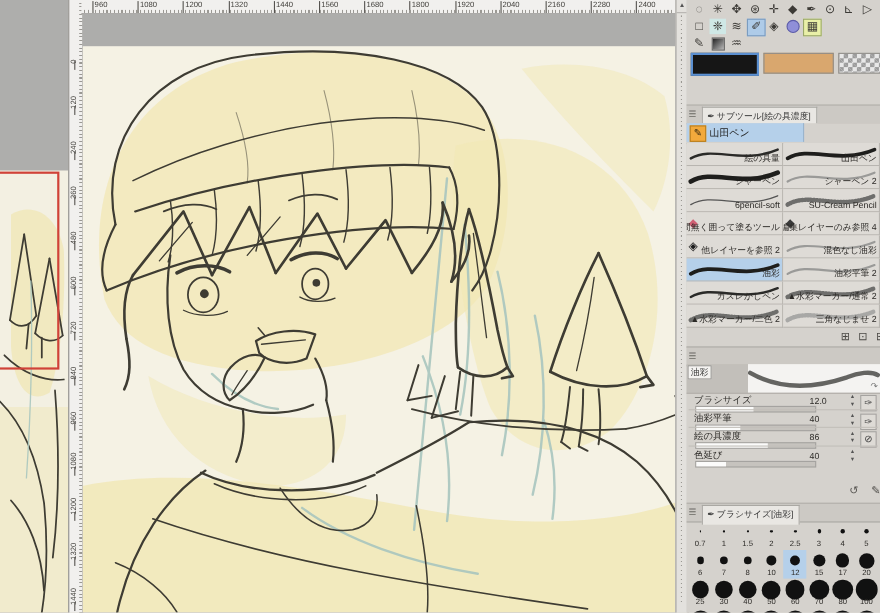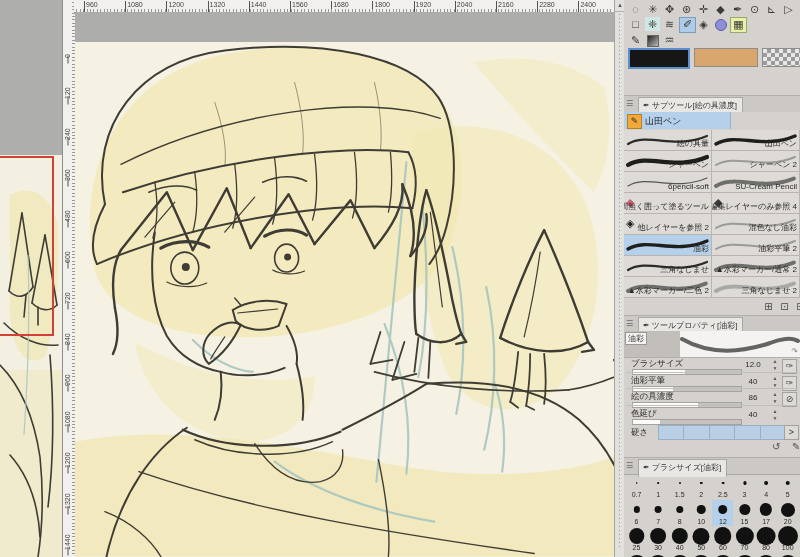--- a/index.html
+++ b/index.html
@@ -60,21 +60,21 @@
   .subfoot-ic{position:absolute;top:2px;width:13px;height:13px;font-size:10px;line-height:13px;text-align:center;color:#4c4a46;}
   
   #tp-preview{position:absolute;left:0;top:331px;width:176px;height:26px;background:#c2bfba;border-bottom:1px solid #b2afaa;overflow:hidden;}
   #tp-preview .white{position:absolute;left:56px;top:0;width:120px;height:26px;background:#f4f3f1;}
   #tp-preview .tag{position:absolute;left:1px;top:1px;background:#f4f3f1;border:1px solid #9a9894;font-size:8px;padding:0 2px;color:#333;}
   #tp-preview .curl{position:absolute;right:2px;bottom:1px;font-size:8px;color:#777;}
   .sl-row{position:absolute;left:0;width:176px;height:16px;}
   .sl-row .lbl{position:absolute;left:7px;top:0;font-size:8.5px;color:#2c2a27;white-space:nowrap;}
   .sl-row .bar{position:absolute;left:8px;top:11px;width:108px;height:4px;background:#c6c3be;border:1px solid #a5a3a0;}
   .sl-row .fill{position:absolute;left:0;top:0;height:4px;background:#fbfbfa;}
-  .sl-row .val{position:absolute;right:30px;top:2px;font-size:8px;color:#2c2a27;text-align:center;width:34px;}
+  .sl-row .val{position:absolute;right:30px;top:2px;font-size:8px;color:#2c2a27;text-align:left;width:34px;}
   .sl-row .stp{position:absolute;right:21px;top:0;width:8px;height:14px;font-size:5px;line-height:7px;text-align:center;color:#555;}
   .sl-row .btn{position:absolute;right:3px;top:1px;width:13px;height:13px;border:1px solid #a5a3a0;background:#dedbd6;font-size:9px;line-height:12px;text-align:center;color:#444;}
   .sl-row hr{position:absolute;left:2px;right:2px;top:-3px;border:none;border-top:1px solid #c2bfba;margin:0;width:auto;}
   #hard-row{position:absolute;left:0;top:424px;width:176px;height:16px;}
   #hard-row .lbl{position:absolute;left:7px;top:3px;font-size:8.5px;color:#2c2a27;}
   #hard-row .seg{position:absolute;left:34px;top:1px;height:13px;width:126px;display:flex;border:1px solid #9ab0c6;}
   #hard-row .seg span{flex:1;background:#b9cfe6;border-right:1px solid #9ab0c6;}
   #hard-row .seg span:last-child{border-right:none;}
   #hard-row .more{position:absolute;right:1px;top:1px;width:13px;height:13px;border:1px solid #a5a3a0;background:#dedbd6;font-size:9px;line-height:12px;text-align:center;color:#333;}
   .tp-foot-ic{position:absolute;font-size:10px;color:#55534f;top:441px;}
@@ -388,21 +388,21 @@
         <div class="bcell" style="left: 88px; top: 235px; text-decoration: underline;">
           <svg width="87" height="20" viewBox="0 0 87 20">
             <path d="M4,14 C24,2 50,20 83,6" fill="none" stroke="#9a9a98" stroke-width="2" stroke-linecap="round"></path>
           </svg>
           <span class="lab">油彩平筆 2</span>
         </div>
         <div class="bcell" style="left: 0px; top: 256px;">
           <svg width="87" height="20" viewBox="0 0 87 20">
             <path d="M4,14 C24,2 50,20 83,6" fill="none" stroke="#2a2a28" stroke-width="2.2" stroke-linecap="round"></path>
           </svg>
-          <span class="lab">三角なじませ</span>
+          <span class="lab">カスレかしペン</span>
         </div>
         <div class="bcell" style="left: 88px; top: 256px;">
           <svg width="87" height="20" viewBox="0 0 87 20">
             <path d="M4,14 C24,2 50,20 83,6" fill="none" stroke="#6e6e6c" stroke-width="4" stroke-linecap="round" stroke-dasharray="1,1.7"></path>
           </svg>
           <span class="lab">▲水彩マーカー/通常 2</span>
         </div>
         <div class="bcell" style="left: 0px; top: 277px;">
           <svg width="87" height="20" viewBox="0 0 87 20">
             <path d="M4,14 C24,2 50,20 83,6" fill="none" stroke="#6e6e6c" stroke-width="4" stroke-linecap="round" stroke-dasharray="1,1.7"></path>
@@ -417,21 +417,20 @@
         </div>
       </div>
     <div id="subtool-footer" style="position:absolute;left:0;top:298px;width:176px;height:17px;border-bottom:1px solid #aaa8a3;">
         <span class="subfoot-ic" style="left: 138px;">⊞</span>
         <span class="subfoot-ic" style="left: 154px;">⊡</span>
         <span class="subfoot-ic" style="left: 170px;">⊟</span>
       </div>
 
     <div class="panel-header" style="top:315px;">
       <span class="ham">☰</span>
-      <span class="ptab"><span class="ticon">✒</span><span>ツールプロパティ[油彩]</span></span>
     </div>
     <div id="tp-preview">
       <div class="white">
         <svg width="120" height="26" viewBox="0 0 120 26">
           <path d="M2,8 C30,24 60,22 90,12 C100,8 112,6 118,10" fill="none" stroke="#4a4a48" stroke-width="4" stroke-linecap="round" opacity="0.85"></path>
         </svg>
       </div>
       <span class="tag">油彩</span>
       <span class="curl">↷</span>
     </div>
@@ -468,31 +467,20 @@
         <div class="sl-row" style="top: 407.5px;">
           <hr>
           <span class="lbl">色延び</span>
           <span class="bar">
             <span class="fill" style="width: 25%;"></span>
           </span>
           <span class="val">40</span>
           <span class="stp">▲<br>▼</span>
         </div>
       </div>
-    <div id="hard-row">
-      <span class="lbl">硬さ</span>
-      <span class="seg">
-          <span></span>
-          <span></span>
-          <span></span>
-          <span></span>
-          <span></span>
-        </span>
-      <span class="more">&gt;</span>
-    </div>
     <div id="tp-footer">
         <span class="tp-foot-ic" style="position: absolute; left: 148px; top: 441px;">↺</span>
         <span class="tp-foot-ic" style="position: absolute; left: 168px; top: 441px;">✎</span>
       </div>
 
     <div class="panel-header" style="top:457px;">
       <span class="ham">☰</span>
       <span class="ptab"><span class="ticon">✒</span><span>ブラシサイズ[油彩]</span></span>
     </div>
     <div id="bs-grid">

